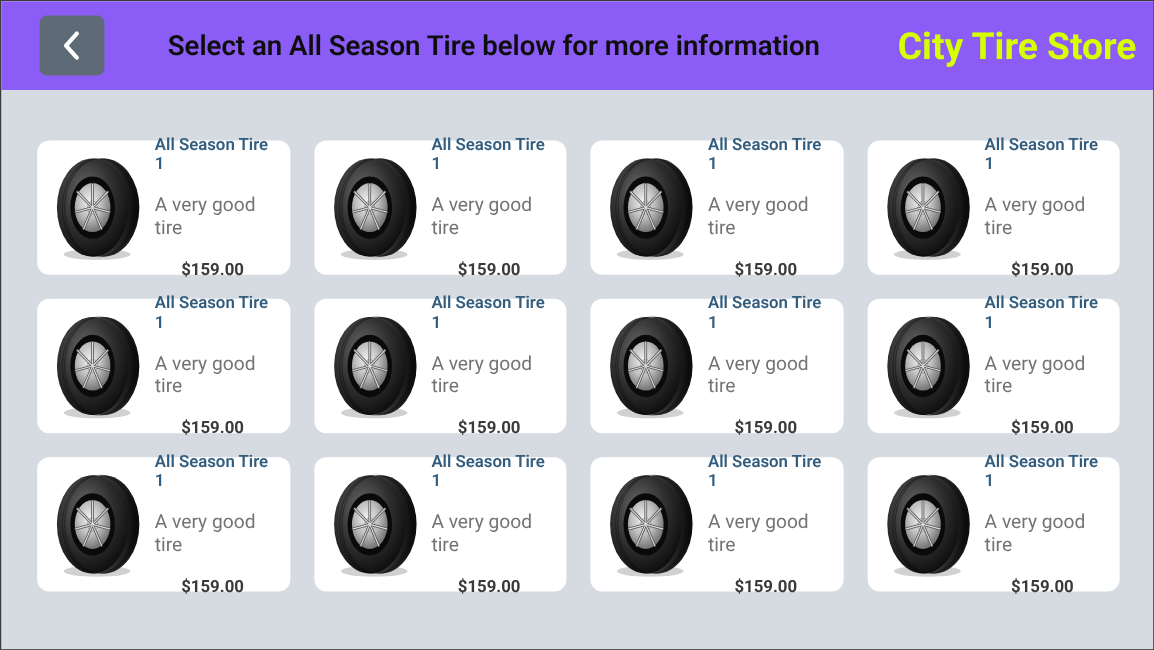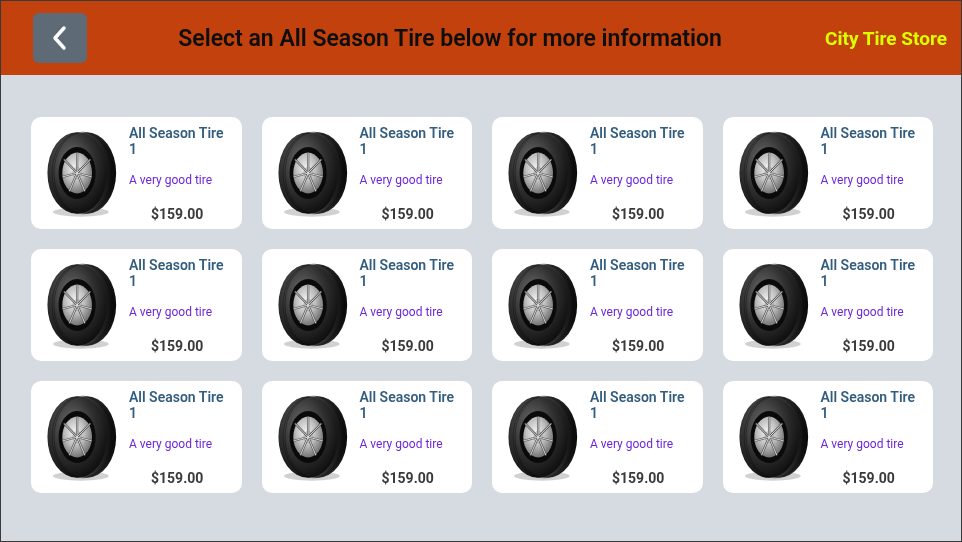--- a/index.html
+++ b/index.html
@@ -4,21 +4,21 @@
 <style>
   * { box-sizing: border-box; margin: 0; padding: 0; }
   html, body { width: 962px; height: 542px; overflow: hidden; }
   body {
     font-family: "Segoe UI", -apple-system, BlinkMacSystemFont, Roboto, Arial, sans-serif;
     background: #d6dbe1;
     border: 1px solid #3a3a3a;
   }
   .header {
     height: 74px;
-    background: #c2410c;
+    background: #8b5cf6;
     display: flex;
     align-items: center;
     padding: 0 10px 0 32px;
     gap: 16px;
     justify-content: flex-end;
   }
   .back-btn {
     width: 54px;
     height: 50px;
     background: #5e6b77;
@@ -30,21 +30,21 @@
   }
   .back-btn svg { stroke: #fff; stroke-width: 3.5; fill: none; stroke-linecap: round; stroke-linejoin: round; }
   .header-title {
     flex: 1;
     text-align: center;
     font-size: 23px;
     font-weight: 600;
     color: #0e0e0e;
   }
   .store-name {
-    font-size: 19px;
+    font-size: 31px;
     font-weight: 700;
     color: #d8ff00;
     padding-right: 4px;
     white-space: nowrap;
     margin-left: 12px;
   }
   .grid {
     padding: 42px 28px 22px 30px;
     display: grid;
     grid-template-columns: repeat(4, 1fr);
@@ -74,22 +74,22 @@
     display: flex;
     flex-direction: column;
   }
   .ptitle {
     color: #335d7e;
     font-size: 14px;
     font-weight: 600;
     line-height: 1.2;
   }
   .pdesc {
-    color: #6d28d9;
-    font-size: 12px;
+    color: #737373;
+    font-size: 16px;
     line-height: 1.2;
     margin-top: 15px;
   }
   .pprice {
     color: #3a3a3a;
     font-size: 14px;
     font-weight: 700;
     margin-top: 18px;
     padding-left: 22px;
   }

